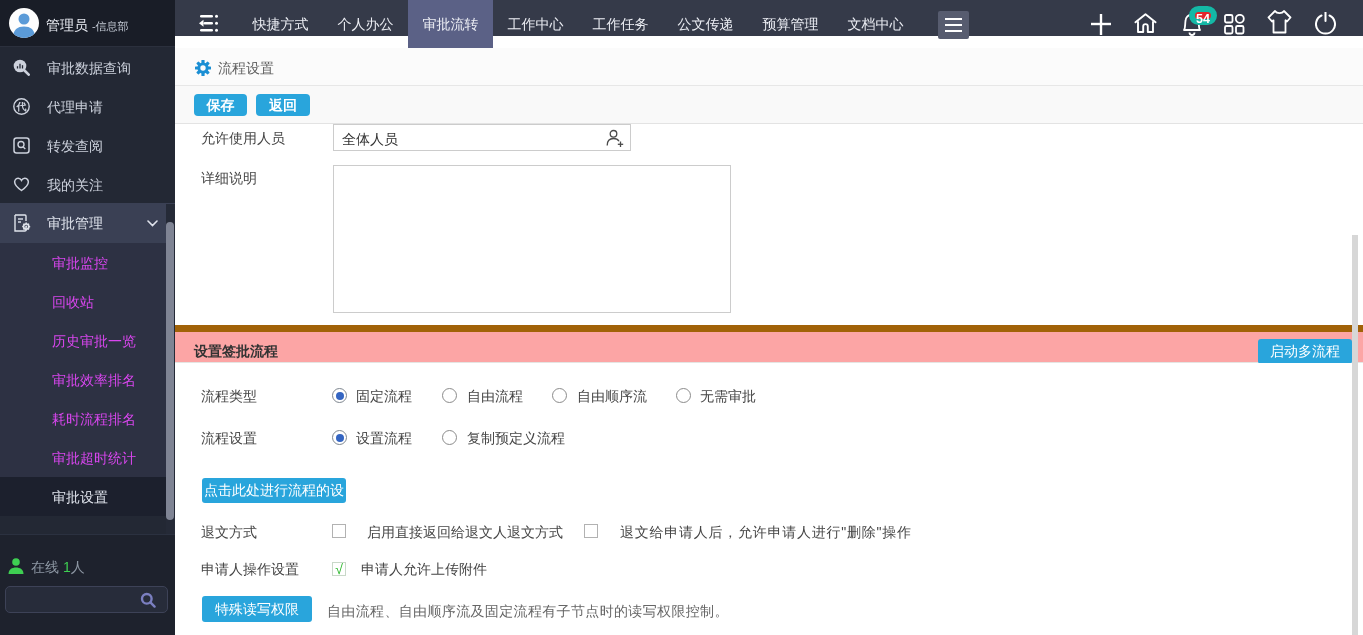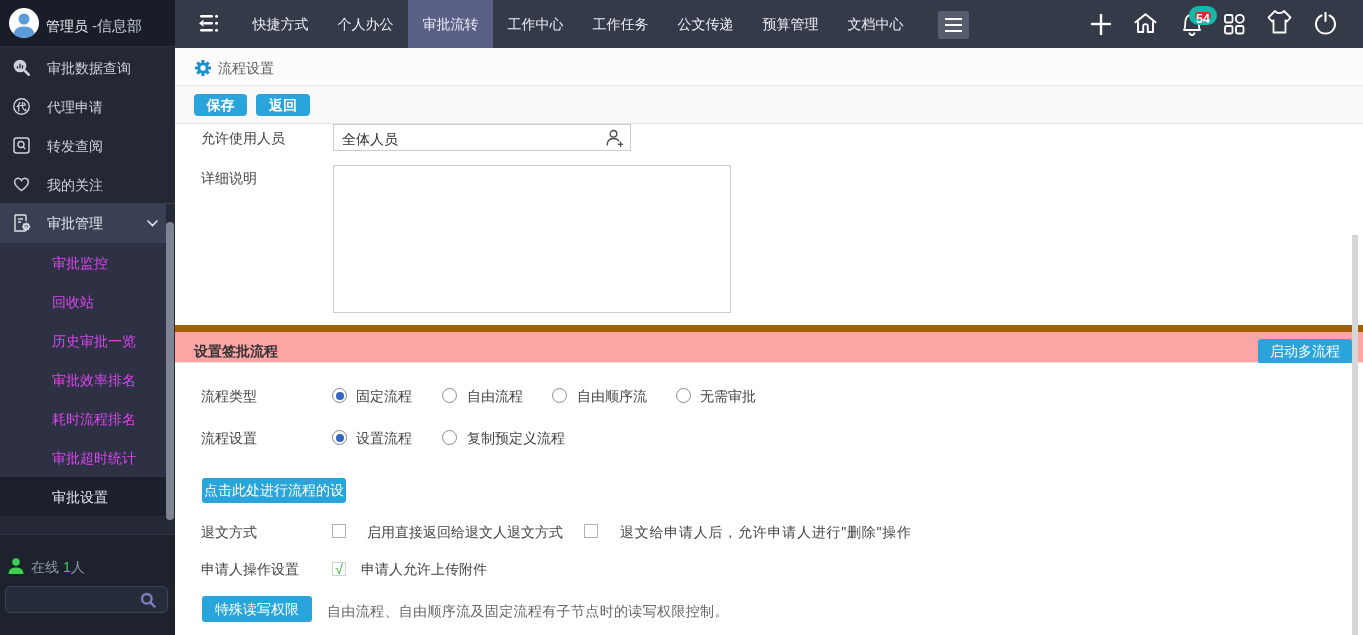--- a/index.html
+++ b/index.html
@@ -4,37 +4,37 @@
 <style>
 * { margin:0; padding:0; box-sizing:border-box; }
 html,body { width:1363px; height:635px; overflow:hidden; }
 body { font-family:"Liberation Sans", sans-serif; font-size:14px; position:relative; background:#fff; }
 .abs { position:absolute; }
 
 #sidebar { left:0; top:0; width:175px; height:635px; background:#232834; }
 #userbar { left:0; top:0; width:175px; height:47px; background:#191d27; border-bottom:1px solid #2b303d; }
 #avatar { left:9px; top:8px; width:30px; height:30px; border-radius:50%; background:#fdfdfd; overflow:hidden; }
 #uname { left:46px; top:17px; color:#e8ebf2; font-size:14px; }
-#uname span { font-size:15px; color:#c3c9d4; }
+#uname span { font-size:11px; color:#c3c9d4; }
 .mitem { left:0; width:175px; height:39px; color:#ccd1dc; }
 .mitem .txt { position:absolute; left:47px; top:12px; font-size:14px; }
 .mitem svg { position:absolute; left:13px; top:11px; }
 #mgr { background:#3a4054; color:#dfe3ec; }
 #submenu { left:0; top:243px; width:175px; height:273px; background:#2d3143; }
 .sitem { left:0; width:175px; height:39px; color:#d946ef; }
 .sitem .txt { position:absolute; left:52px; top:12px; font-size:14px; }
 .sitem.sel { background:#1c202d; color:#dfe3ec; }
 #sbot { left:0; top:534px; width:175px; height:101px; background:#1e222d; border-top:1px solid #2b3140; }
 #online { left:31px; top:559px; font-size:14px; color:#8d97a3; }
 #online b { color:#3ecf52; font-weight:normal; }
 #sbox { left:5px; top:586px; width:163px; height:27px; background:#272c3a; border:1px solid #3d4257; border-radius:5px; }
 #strack { left:166px; top:204px; width:9px; height:330px; background:#252a37; }
 #sthumb { left:166px; top:222px; width:8px; height:298px; background:#7f8494; border-radius:4px; }
 
-#navbar { left:175px; top:0; width:1188px; height:48px; background:#353a49; }
+#navbar { left:175px; top:0; width:1188px; height:36px; background:#353a49; }
 .tab { top:0; height:48px; line-height:48px; text-align:center; color:#eceef4; font-size:14px; width:85px; }
 .tab.act { background:#5b6186; }
 #hambox { left:763px; top:11px; width:31px; height:28px; background:#575c6f; border-radius:2px; }
 
 #crumb { left:175px; top:48px; width:1188px; height:38px; background:#fbfbfb; border-bottom:1px solid #e7e7e7; }
 #crumbtxt { left:43px; top:12px; color:#5f5f5f; font-size:14px; }
 #btnrow { left:175px; top:86px; width:1188px; height:38px; background:#f9f9f9; border-bottom:1px solid #e3e3e3; }
 .bluebtn { background:#29a5dc; color:#fff; border-radius:4px; text-align:center; font-size:14px; }
 #bsave { left:19px; top:8px; width:53px; height:22px; line-height:22px; font-weight:bold; }
 #bback { left:81px; top:8px; width:54px; height:22px; line-height:22px; font-weight:bold; }

